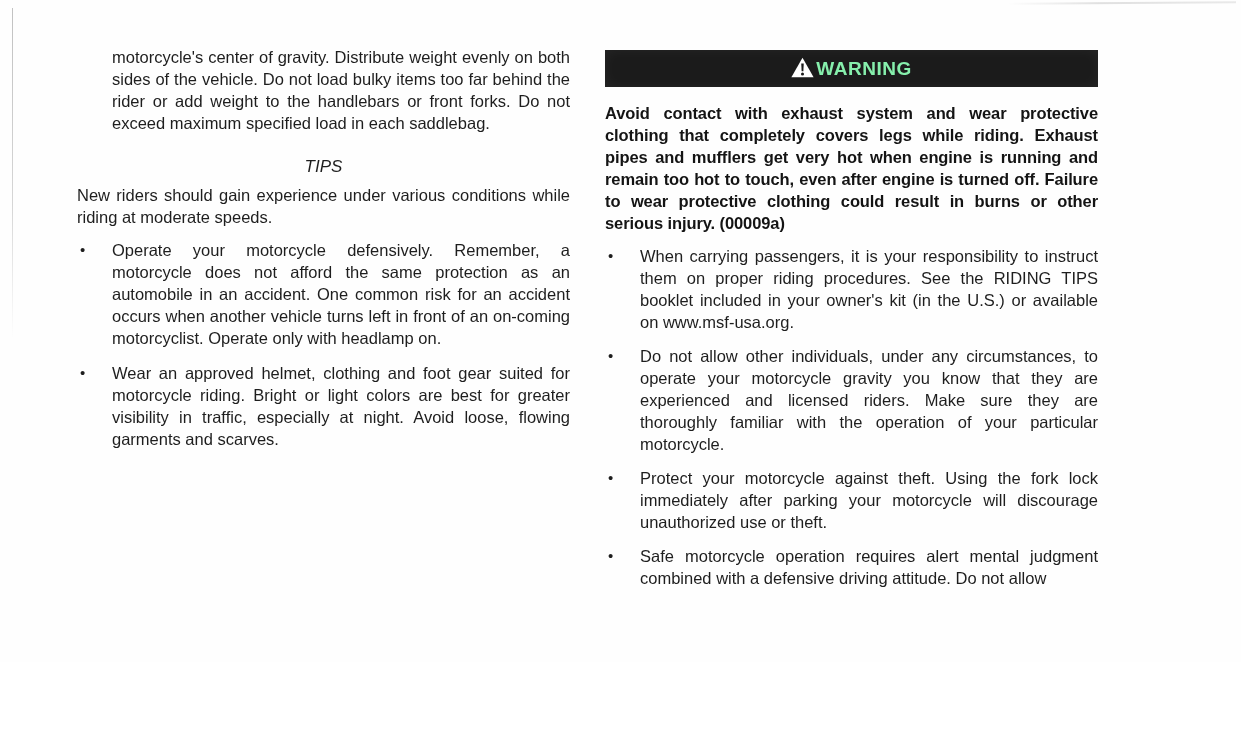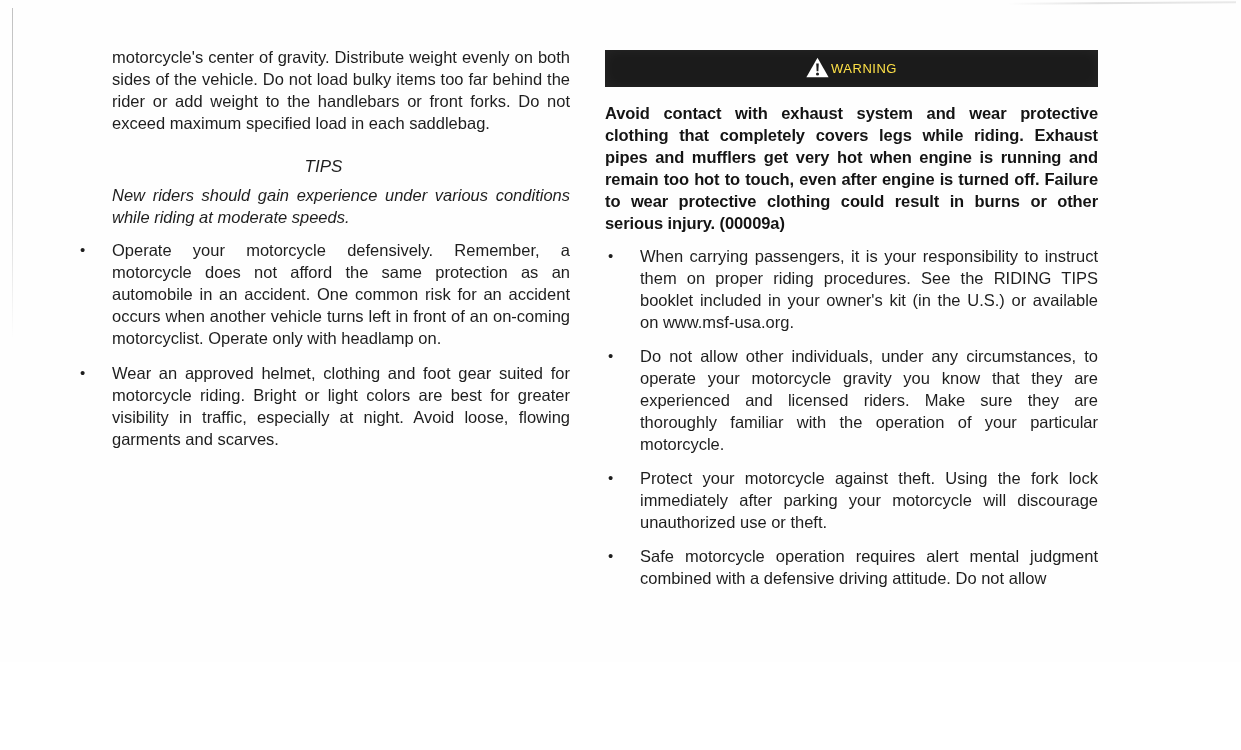--- a/index.html
+++ b/index.html
@@ -50,21 +50,21 @@
   .intro { margin-bottom: 23px; }
 
   .note-h {
     margin: 0 0 7px 0;
     font-size: 17px;
     font-weight: normal;
     font-style: italic;
     text-align: center;
     color: #1e1e1e;
   }
-  .note-p { font-style: italic; margin-bottom: 11px; margin-left: 35px; }
+  .note-p { margin-bottom: 11px; }
 
   ul.bullets { list-style: none; margin: 0; padding: 0; }
   ul.bullets li {
     position: relative;
     padding-left: 35px;
     margin: 0 0 13px 0;
     font-size: 16.5px;
     line-height: 22px;
     text-align: justify;
     color: #1e1e1e;
@@ -80,23 +80,23 @@
     height: 37px;
     background: #1b1b1b;
     display: flex;
     align-items: center;
     justify-content: center;
     margin-bottom: 15px;
     box-shadow: inset 0 0 14px rgba(255,255,255,0.05);
   }
   .warn-icon { display: block; margin-right: 2px; margin-top: -2px; }
   .warn-label {
-    color: #fde047;
-    font-weight: normal;
-    font-size: 13px;
+    color: #86efac;
+    font-weight: bold;
+    font-size: 19px;
     letter-spacing: 0.5px;
   }
 
   .warn-para {
     font-weight: bold;
     color: #141414;
     margin-bottom: 11px;
     letter-spacing: -0.1px;
   }
 

